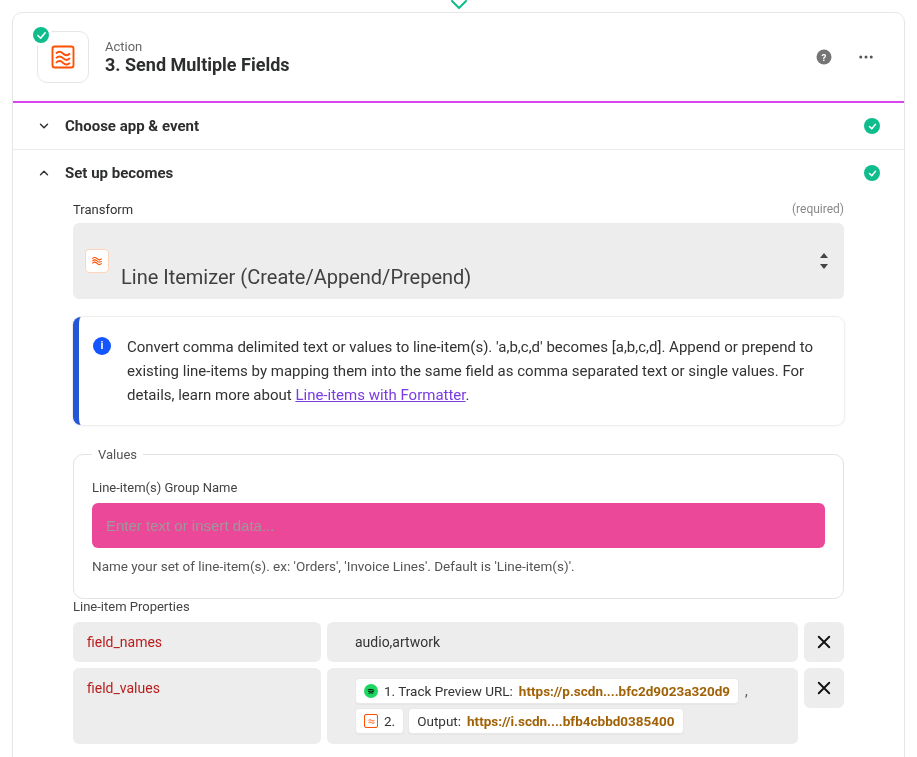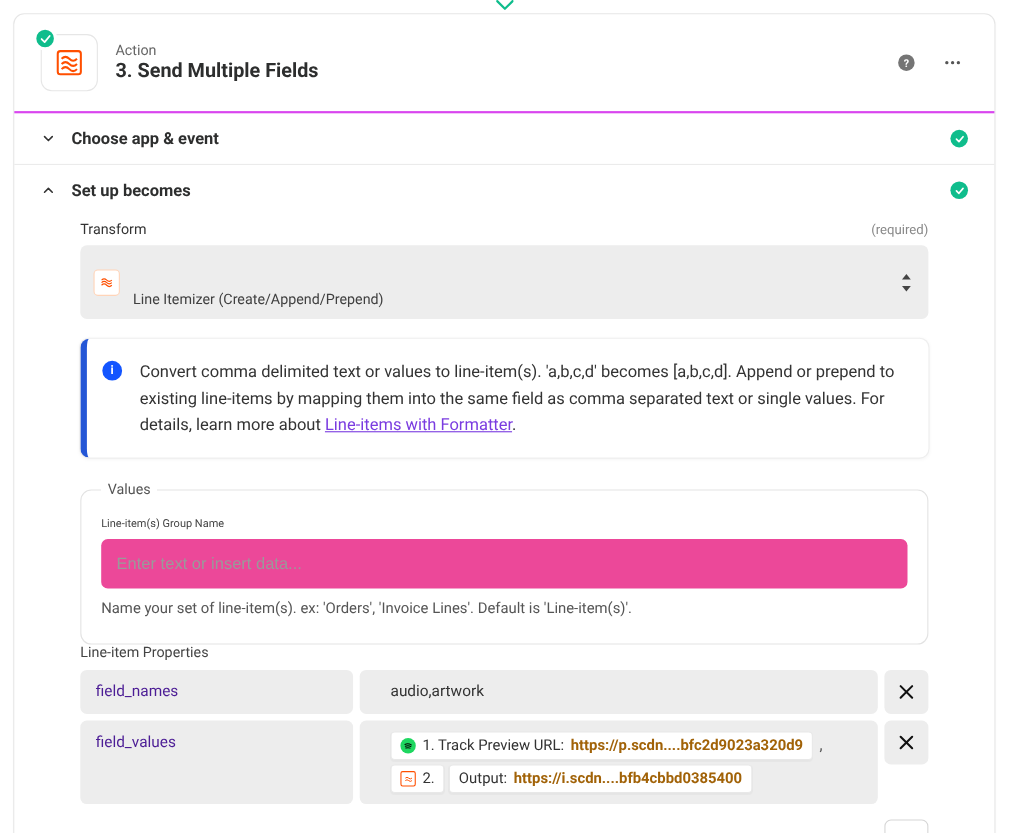--- a/index.html
+++ b/index.html
@@ -93,21 +93,21 @@
     padding: 10px 12px;
     display: flex; align-items: center; gap: 12px;
     margin-bottom: 18px;
   }
   .mini-app-icon {
     width: 24px; height: 24px; border-radius: 4px;
     background: #fff; border: 1px solid #ffd4b8;
     display: flex; align-items: center; justify-content: center;
     color: #ff4f00;
   }
-  .select-text { flex: 1; color: #404040; font-size: 13px; margin-top: 32px; }
+  .select-text { flex: 1; color: #404040; font-size: 20px; margin-top: 32px; }
   .updown { width: 14px; height: 18px; color: #444; }
 
   .info-box {
     border-radius: 8px;
     border-left: 6px solid #2456d6;
     background: #fff;
     box-shadow: 0 0 0 1px #eee, 0 1px 4px rgba(0,0,0,0.06);
     padding: 18px 18px 18px 14px;
     display: flex; gap: 16px;
     margin-bottom: 22px;
@@ -120,33 +120,33 @@
     flex-shrink: 0; margin-top: 2px;
   }
   .info-text { color: #333; font-size: 15px; }
   .info-text a { color: #7a3ce0; text-decoration: underline; }
 
   fieldset.values {
     border: 1px solid #e3e3e3; border-radius: 10px;
     padding: 18px 18px 24px 18px; 
   }
   fieldset.values legend { padding: 0 6px; color: #555; font-size: 13px; }
-  .sublabel { font-size: 10px; color: #444; margin-bottom: 8px; }
+  .sublabel { font-size: 13px; color: #444; margin-bottom: 8px; }
   .text-input {
     width: 100%; background: #ec4899; border: none; border-radius: 6px;
     padding: 14px 14px; font-size: 15px; color: #333;
   }
   .text-input::placeholder { color: #9a9a9a; }
   .help { font-size: 13.5px; color: #555; margin-top: 10px; }
 
   .props-label { font-size: 13px; color: #444; margin-bottom: 8px; }
   .prop-row { display: flex; gap: 6px; margin-bottom: 6px; }
   .prop-key {
     width: 248px; background: #ededed; border-radius: 6px;
-    padding: 12px 14px; color: #4c1d95;
+    padding: 12px 14px; color: #b91c1c;
   }
   .prop-val {
     flex: 1; background: #ededed; border-radius: 6px;
     padding: 10px 28px; color: #333;
     display: flex; flex-wrap: wrap; align-items: center; gap: 4px;
   }
   .del-btn {
     width: 40px; height: 40px; background: #ededed; border-radius: 6px;
     display: flex; align-items: center; justify-content: center;
     cursor: pointer;

